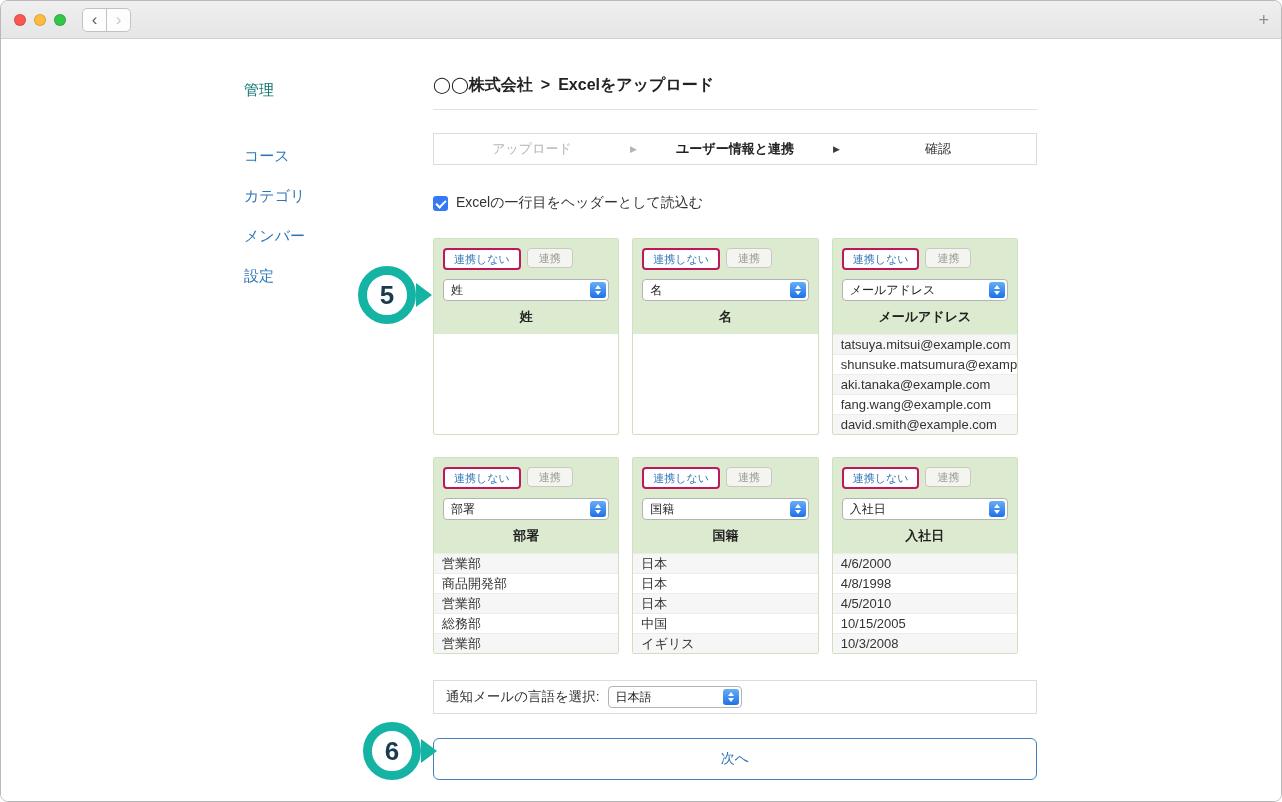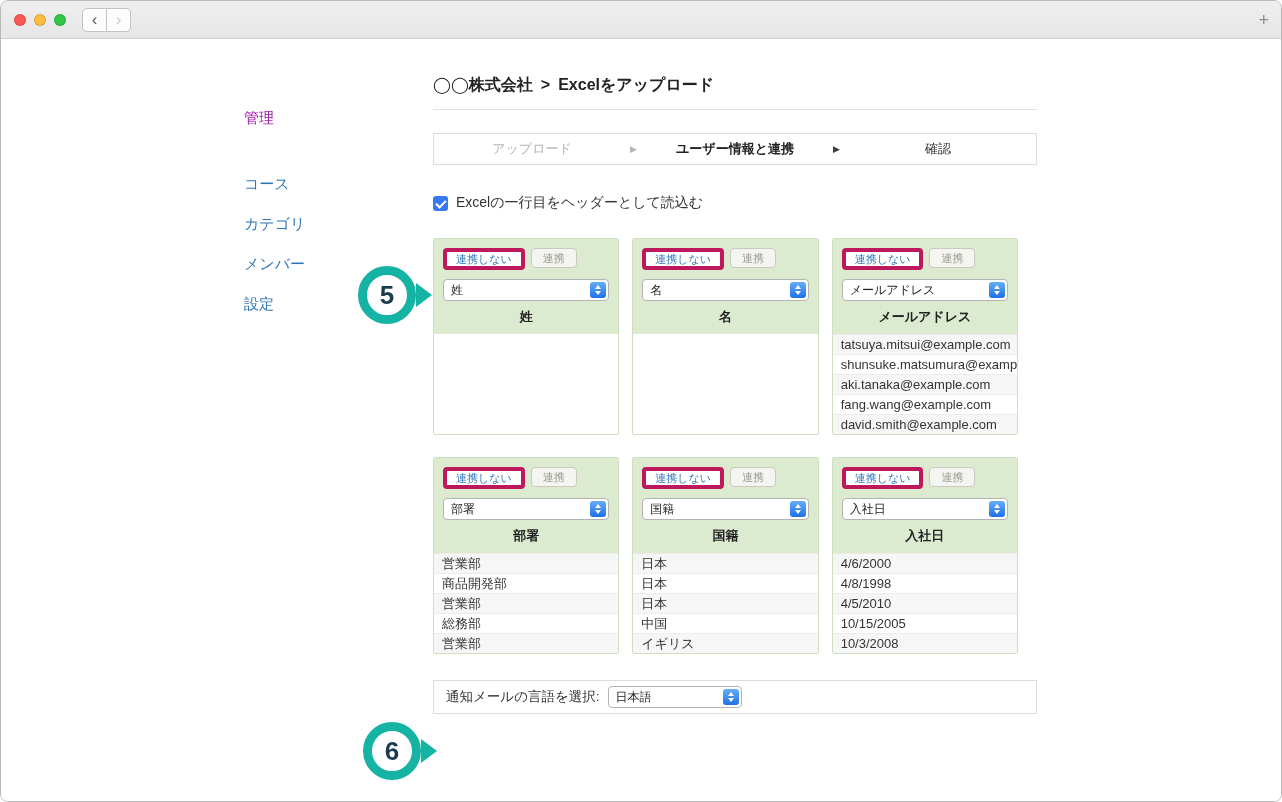--- a/index.html
+++ b/index.html
@@ -17,21 +17,21 @@
   .nav-group { display:flex; margin-left:16px; }
   .nav-btn { width:25px; height:24px; background:#fdfdfd; border:1px solid #c2c2c2; display:flex; align-items:center; justify-content:center; font-size:17px; line-height:1; cursor:pointer; }
   .nav-back { border-radius:5px 0 0 5px; color:#5d5d5d; }
   .nav-fwd { border-radius:0 5px 5px 0; margin-left:-1px; color:#c8c8c8; }
   .plus-btn { position:absolute; right:12px; top:9px; font-size:18px; color:#8f8f8f; cursor:pointer; font-weight:300; }
 
   .content { position:absolute; top:38px; left:0; right:0; bottom:0; background:#fff; }
 
   
   .sidebar { position:absolute; left:243px; top:38px; font-size:15px; }
-  .sidebar-title { color:#a21caf; line-height:26px;margin-top:28px; }
+  .sidebar-title { color:#0f766e; line-height:26px; }
   .sidebar-items { list-style:none; margin-top:40px; }
   .sidebar-item { color:#2f76b8; line-height:26px; margin-bottom:14px; cursor:pointer; }
 
   
   .main { position:absolute; left:432px; top:36px; width:604px; }
 
   .page-header { font-size:16px; font-weight:bold; color:#222; padding-bottom:13px; border-bottom:1px solid #e2e2e2; }
   .crumb-sep { margin:0 8px; }
 
   .stepper { margin-top:23px; height:32px; border:1px solid #dcdcdc; display:flex; align-items:center; font-size:13px; }
@@ -45,21 +45,21 @@
 
   .checkbox-row { margin-top:29px; display:flex; align-items:center; font-size:14px; color:#333; }
   .checkbox { width:15px; height:15px; background:#3579f6; border-radius:3px; margin-right:8px; position:relative; cursor:pointer; flex:0 0 15px; }
   .checkbox::after { content:""; position:absolute; left:5px; top:2px; width:4px; height:8px; border:solid #fff; border-width:0 2px 2px 0; transform:rotate(45deg); }
 
   
   .cards-grid { margin-top:26px; width:585px; display:grid; grid-template-columns:repeat(3,1fr); column-gap:13px; row-gap:22px; }
   .card { border:1px solid #cfe0c1; border-radius:2px; overflow:hidden; background:#fff; }
   .card-green { background:#dcead0; padding:9px 9px 0 9px; }
   .toggle-row { display:flex; gap:6px; }
-  .btn-nolink { height:22px; padding:0 9px; font-size:11px; background:#fff; border:4px solid #be185d; color:#2f76b8; border-radius:4px; cursor:pointer; font-family:inherit; }
+  .btn-nolink { height:22px; padding:0 9px; font-size:11px; background:#fff; border:2px solid #be185d; color:#2f76b8; border-radius:4px; cursor:pointer; font-family:inherit; }
   .btn-link { height:20px; padding:0 11px; font-size:11px; background:#f4f4f0; border:1px solid #c9c9c2; color:#9a9a92; border-radius:4px; cursor:pointer; font-family:inherit; }
   .select { margin-top:9px; height:22px; background:#fff; border:1px solid #b3b3b3; border-radius:4px; display:flex; align-items:center; padding-left:7px; cursor:pointer; }
   .select-value { font-size:12px; color:#222; flex:1; white-space:nowrap; overflow:hidden; }
   .select-stepper { width:16px; height:16px; background:linear-gradient(#66aef7,#1e70e8); border-radius:3px; margin-right:2px; display:flex; flex-direction:column; align-items:center; justify-content:center; flex:0 0 16px; }
   .select-stepper::before { content:""; width:0; height:0; border-left:3px solid transparent; border-right:3px solid transparent; border-bottom:4px solid #fff; margin-bottom:2px; }
   .select-stepper::after { content:""; width:0; height:0; border-left:3px solid transparent; border-right:3px solid transparent; border-top:4px solid #fff; }
   .card-header { background:#dcead0; text-align:center; font-weight:bold; font-size:13px; color:#222; padding:7px 0 8px 0; }
   .cell { height:20px; line-height:20px; font-size:13px; color:#333; padding:0 8px; border-top:1px solid #ececec; white-space:nowrap; overflow:hidden; background:#fff; }
   .cell:nth-child(odd) { background:#f6f6f6; }
 
@@ -242,20 +242,21 @@
       </div>
 
       <div class="language-bar">
         <span>通知メールの言語を選択:</span>
         <div class="select language-select">
           <span class="select-value">日本語</span>
           <span class="select-stepper"></span>
         </div>
       </div>
 
+      <button class="next-button">次へ</button>
 
     </div>
 
     <div class="badge badge-5">5</div>
     <div class="badge badge-6">6</div>
 
   </div>
 </div>
 
 </body></html>

